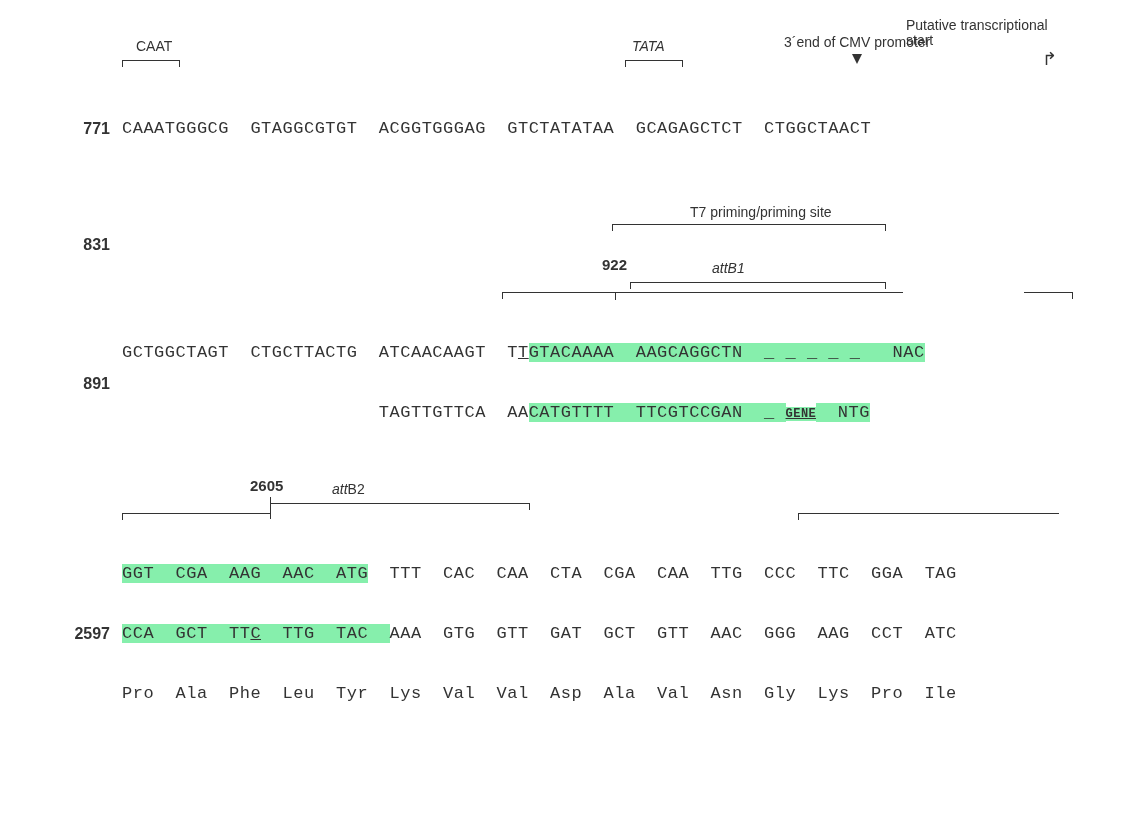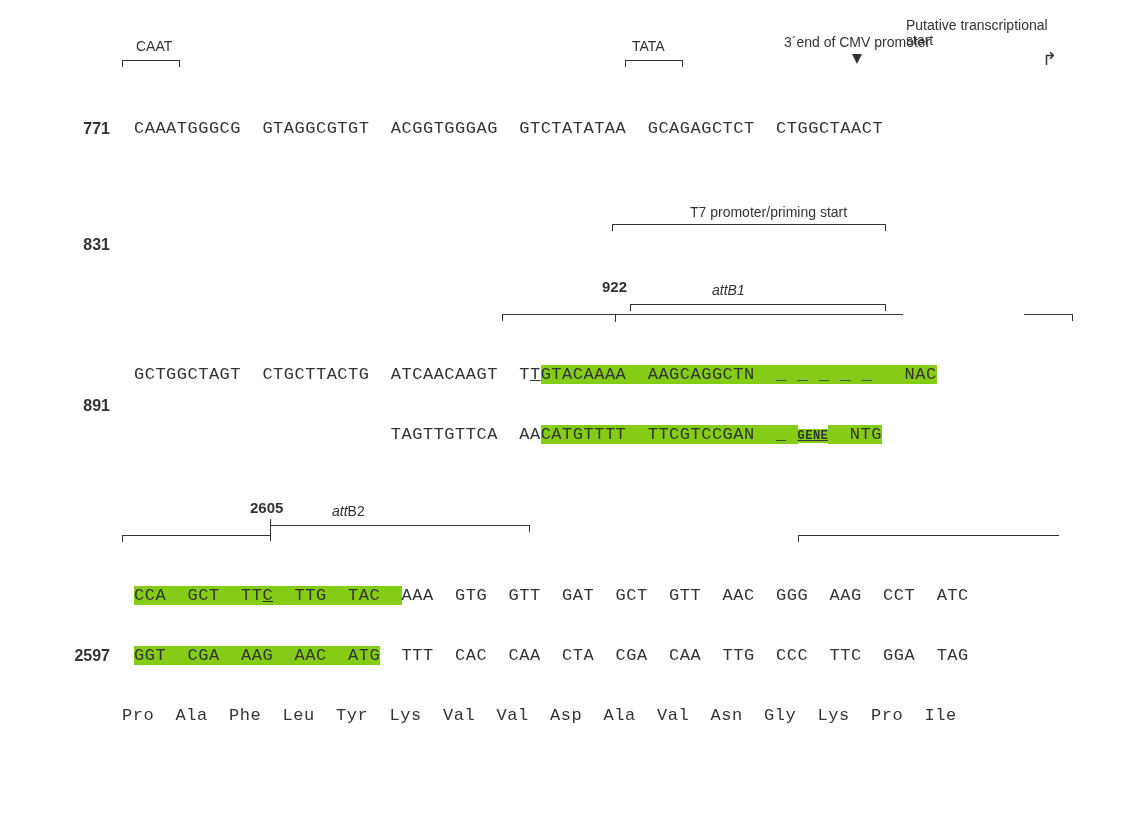--- a/index.html
+++ b/index.html
@@ -25,23 +25,23 @@
     flex-shrink: 0;
     padding-top: 0;
   }
   .seq {
     font-family: "Courier New", Courier, monospace;
     font-size: 17px;
     letter-spacing: 0.5px;
     white-space: pre;
     position: relative;
   }
-  .seqline { display:block; line-height: 22px; margin-left: 12px; }
+  .seqline { display:block; line-height: 22px; }
   .aa { display:block; line-height: 22px; }
-  .shaded { background: #84cc16; }
+  .shaded { background: #86efac; }
   .annot-row {
     display: flex;
     margin-left: 74px;
     font-family: Arial, Helvetica, sans-serif;
     font-size: 14px;
     position: relative;
     height: 30px;
   }
   .annot-row.tall { height: 42px; }
   .annot {
@@ -86,47 +86,47 @@
   }
   .underline-char { text-decoration: underline; }
 </style>
 </head>
 <body>
 
 <div class="annot-row tall">
   <span class="annot" style="left:14px; top:0;">CAAT</span>
   <span class="bracket" style="left:0px; width:56px; top:22px;"></span>
 
-  <span class="annot" style="left:510px; top:0;">TATA</span>
+  <span class="annot" style="left:510px; top:0;font-style:italic;">TATA</span>
   <span class="bracket" style="left:503px; width:56px; top:22px;"></span>
 
   <span class="annot" style="left:622px; top:-4px;margin-left:40px;">3´end of CMV promoter</span>
   <span class="arrow-down" style="left:730px; top:16px;"></span>
 
   <span class="annot" style="left:784px; top:-20px; width:150px; white-space:normal; text-align:left; line-height:15px;">Putative transcriptional start</span>
   <span class="arrow-right" style="left:920px; top:10px;">↱</span>
 </div>
 
 <div class="row">
   <div class="posnum">771</div>
   <div class="seq">
     <span class="seqline">CAAATGGGCG  GTAGGCGTGT  ACGGTGGGAG  GTCTATATAA  GCAGAGCTCT  CTGGCTAACT</span>
   </div>
 </div>
 
 <div class="annot-row spaced" style="margin-top:28px;">
-  <span class="annot" style="left:568px; top:-2px;">T7 promoter/priming start</span>
+  <span class="annot" style="left:568px; top:-2px;">T7 priming/priming site</span>
   <span class="bracket" style="left:490px; width:272px; top:18px;"></span>
 </div>
 
 <div class="row">
   <div class="posnum">831</div>
 </div>
 
-<div class="annot-row tall" style="margin-top:26px; height:46px;">
+<div class="annot-row tall" style="margin-top:4px; height:46px;">
   <span class="innerpos" style="left:480px; top:-2px;">922</span>
   <span class="vtick" style="left:493px; top:34px; height:8px;"></span>
 
   <span class="annot" style="left:590px; top:2px; font-style:italic;"><span style="font-style:italic">att</span>B1</span>
   <span class="bracket" style="left:508px; width:254px; top:24px;"></span>
 
   <span class="bracket open-right" style="left:380px; width:400px; top:34px;"></span>
   <span class="bracket open-left" style="left:902px; width:48px; top:34px;"></span>
 </div>
 
@@ -145,17 +145,17 @@
   <span class="annot" style="left:210px; top:2px;"><span style="font-style:italic">att</span>B2</span>
   <span class="bracket" style="left:148px; width:258px; top:24px;"></span>
 
   <span class="bracket open-right" style="left:0px; width:148px; top:34px;"></span>
   <span class="bracket open-right" style="left:676px; width:260px; top:34px;"></span>
 </div>
 
 <div class="row">
   <div class="posnum">2597</div>
   <div class="seq">
+    <span class="seqline"><span class="shaded">GGT  CGA  AAG  AAC  ATG</span><span>  TTT  CAC  CAA  CTA  CGA  CAA  TTG  CCC  TTC  GGA  TAG</span></span>
     <span class="seqline"><span class="shaded">CCA  GCT  TT</span><span class="shaded underline-char">C</span><span class="shaded">  TTG  TAC  </span><span>AAA  GTG  GTT  GAT  GCT  GTT  AAC  GGG  AAG  CCT  ATC</span></span>
-    <span class="seqline"><span class="shaded">GGT  CGA  AAG  AAC  ATG</span><span>  TTT  CAC  CAA  CTA  CGA  CAA  TTG  CCC  TTC  GGA  TAG</span></span>
     <span class="aa">Pro  Ala  Phe  Leu  Tyr  Lys  Val  Val  Asp  Ala  Val  Asn  Gly  Lys  Pro  Ile</span>
   </div>
 </div>
 
 </body></html>

